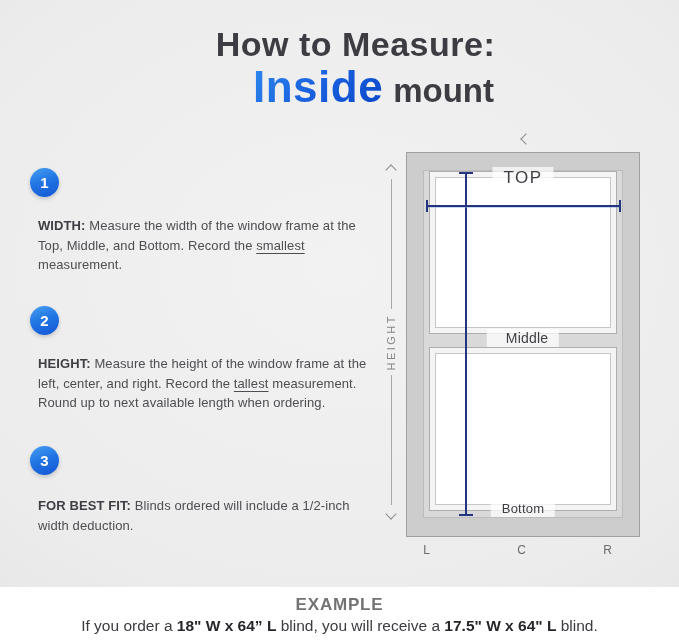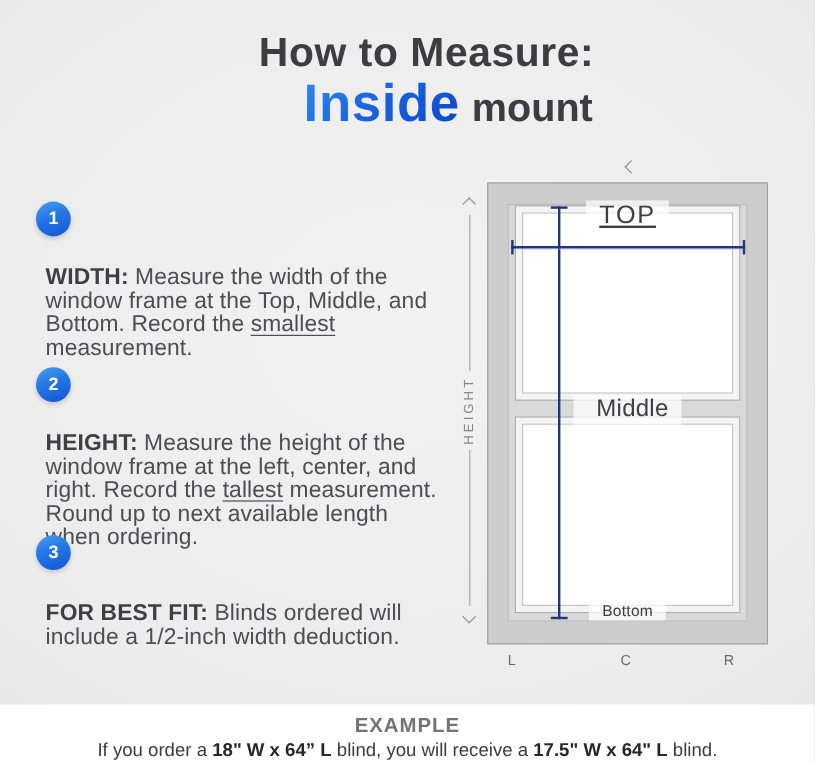--- a/index.html
+++ b/index.html
@@ -25,21 +25,21 @@
     background:linear-gradient(160deg,#46a0f2 0%,#2276e4 45%,#1355d5 100%);
     color:#fff;font-size:15px;font-weight:700;
     display:flex;align-items:center;justify-content:center;
     box-shadow:0 2px 4px rgba(0,0,0,0.18);
   }
   .badge-1{left:30px;top:168px;}
   .badge-2{left:30px;top:306px;}
   .badge-3{left:30px;top:446px;}
   .step-text{
     position:absolute;left:38px;width:332px;
-    font-size:19px;line-height:19.5px;color:#4d4d52;letter-spacing:0.1px;
+    font-size:13px;line-height:19.5px;color:#4d4d52;letter-spacing:0.1px;
   }
   .step-text-1{top:203px;}
   .step-text-2{top:341px;}
   .step-text-3{top:483px;}
   .lead{font-weight:700;color:#3e3e44;}
   .u{text-decoration:underline;text-underline-offset:3px;text-decoration-thickness:1px;}
   
   .width-guide{
     position:absolute;left:423px;top:135px;width:205px;height:14px;
     display:flex;align-items:center;gap:5px;flex-direction:column;
@@ -75,22 +75,22 @@
   .hline{position:absolute;left:426px;top:205px;width:195px;height:2px;background:#24357f;box-shadow:0 1px 0 rgba(140,165,225,0.45);}
   .hline::before,.hline::after{content:"";position:absolute;top:-5px;width:2px;height:12px;background:#24357f;}
   .hline::before{left:0;}
   .hline::after{right:0;}
   
   .chip{
     position:absolute;transform:translateX(-50%);left:523px;
     background:rgba(255,255,255,0.72);padding:1px 11px;white-space:nowrap;
     color:#3e3e44;
   }
-  .chip-top{top:167px;font-size:21px;letter-spacing:1.5px;text-decoration:underline;}
-  .chip-middle{top:329px;font-size:20px;letter-spacing:0.2px;padding-left:19px;}
+  .chip-top{top:167px;font-size:17px;letter-spacing:1.5px;}
+  .chip-middle{top:329px;font-size:14px;letter-spacing:0.2px;padding-left:19px;}
   .chip-bottom{top:500px;font-size:13px;letter-spacing:0.2px;}
   .lcr{position:absolute;top:543px;transform:translateX(-50%);font-size:12px;letter-spacing:1px;color:#6b6b6b;}
   .lcr-l{left:427px;} .lcr-c{left:522px;} .lcr-r{left:608px;}
   
   .example{position:absolute;left:0;top:587px;width:679px;height:55px;background:#ffffff;text-align:center;}
   .example-heading{margin-top:8px;font-size:17px;font-weight:700;color:#737373;letter-spacing:0.8px;}
   .example-line{margin-top:2px;font-size:15.5px;color:#3b3b40;}
   .example-bold{font-weight:700;color:#26262b;}
 </style>
 </head>

